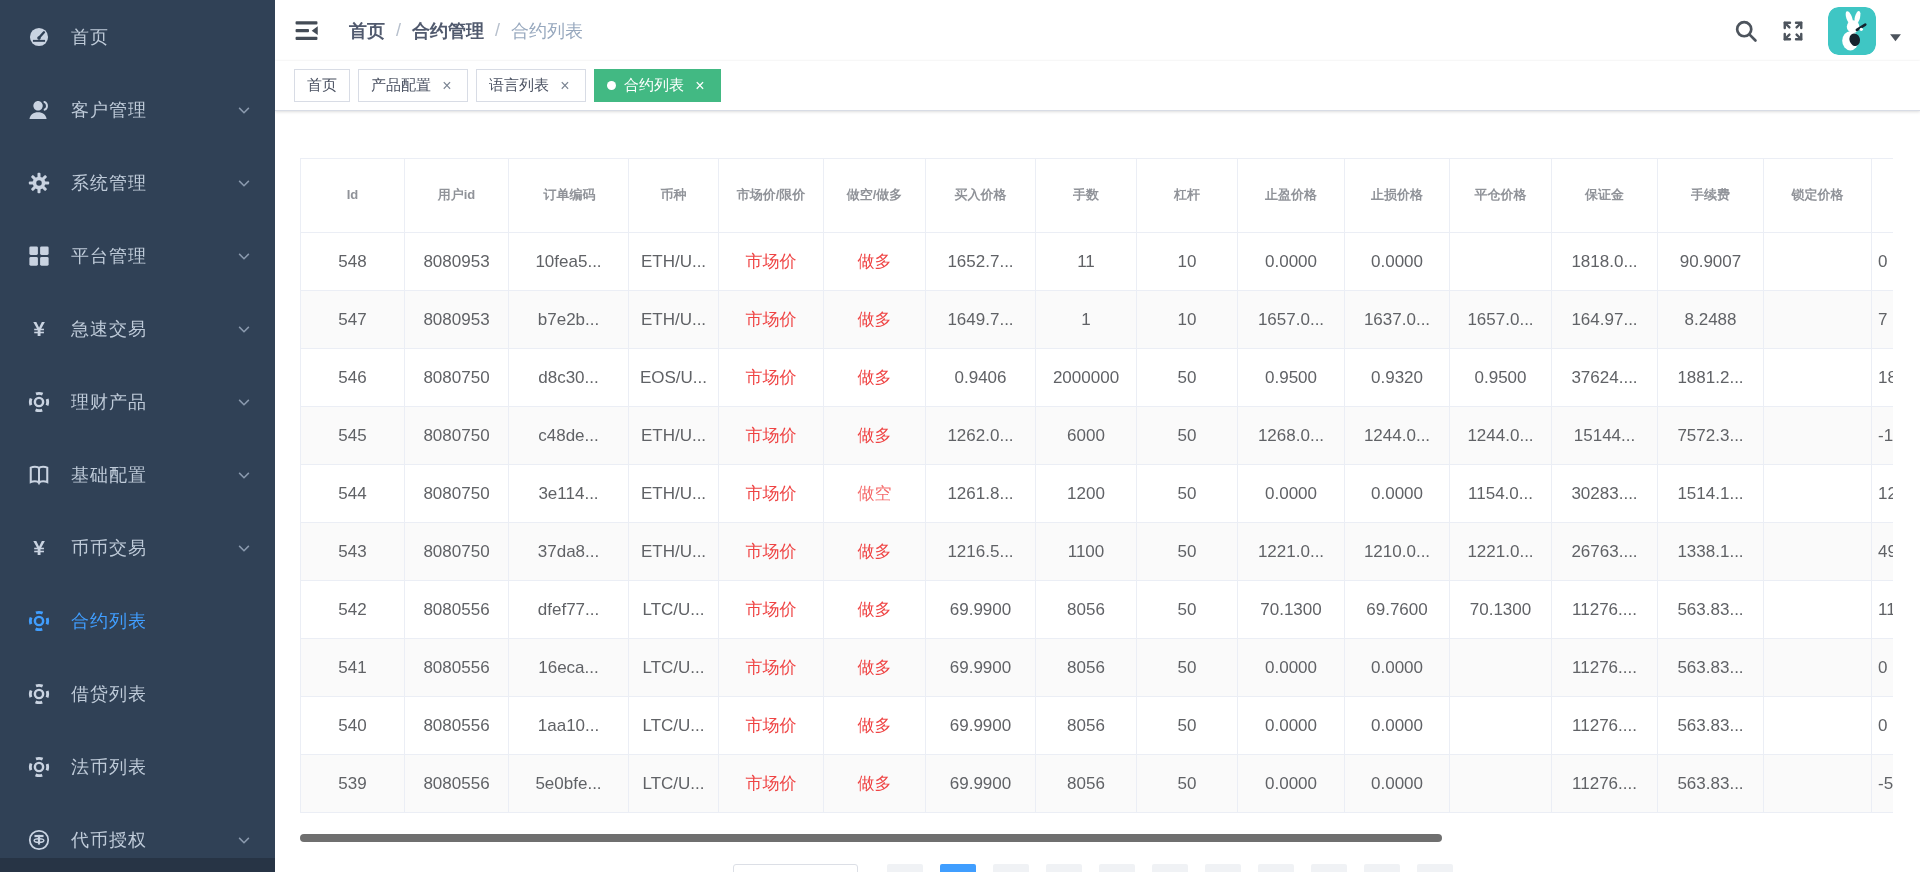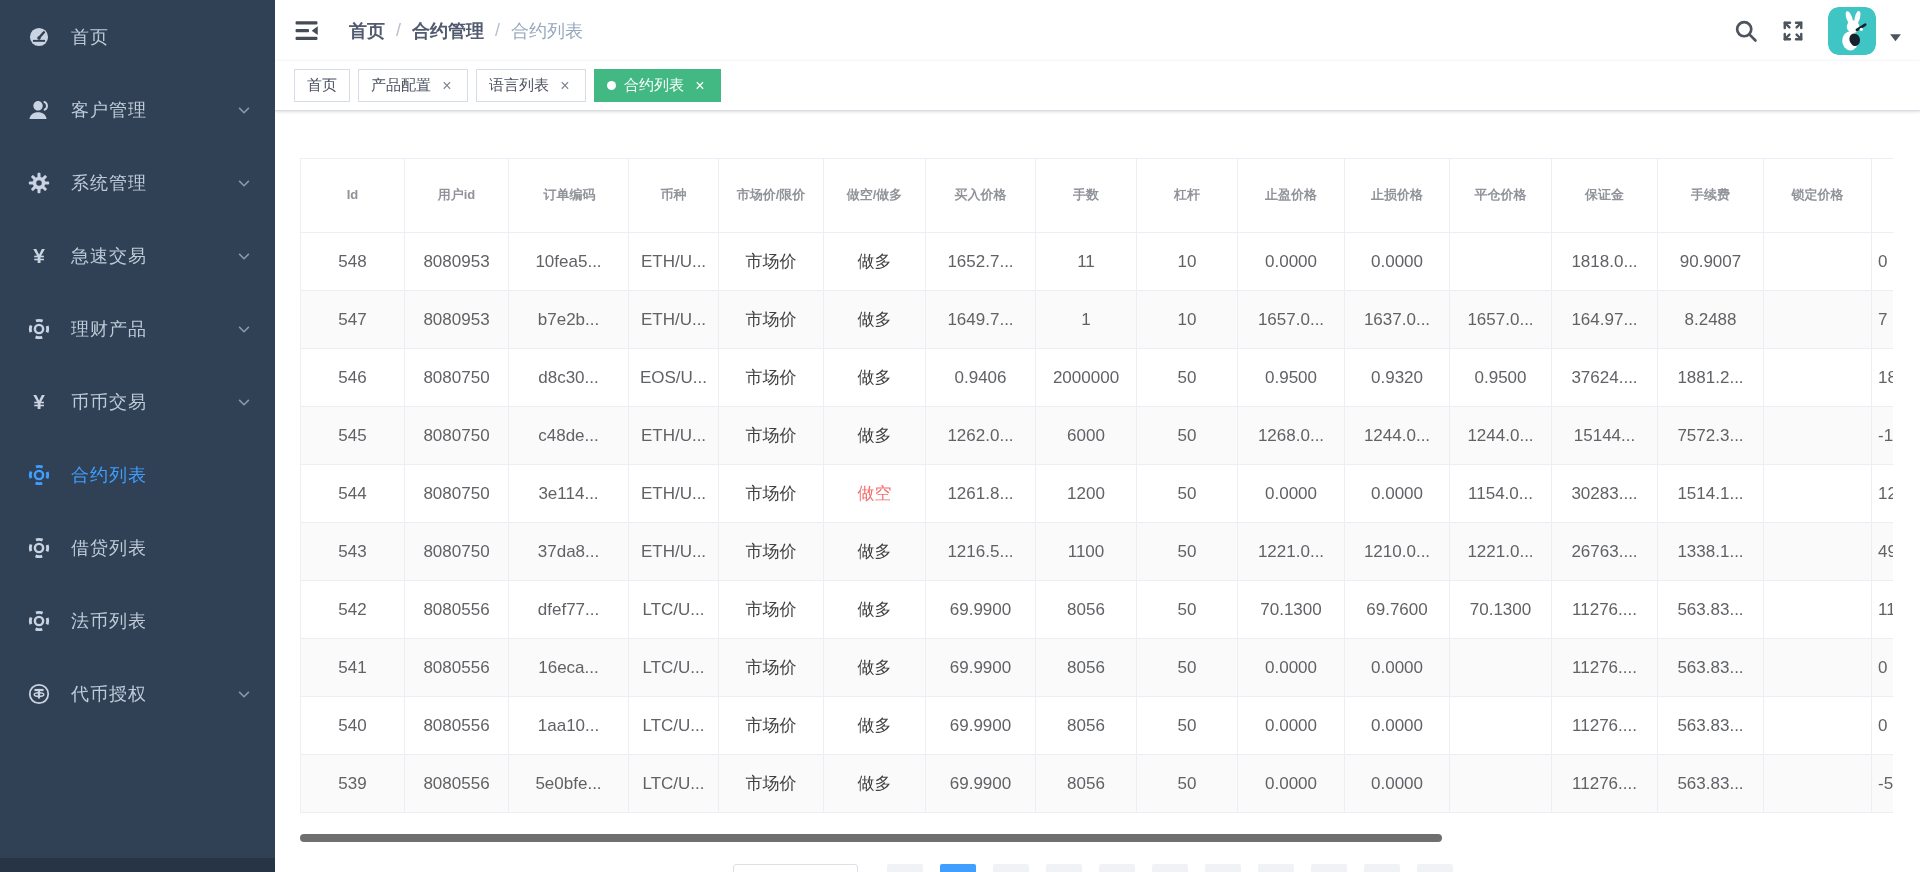--- a/index.html
+++ b/index.html
@@ -52,21 +52,21 @@
   .tag.active .close{color:#fff}
 
   
   .table-card{position:absolute;left:25px;top:158px;width:1593px;overflow:hidden}
   table{border-collapse:collapse;table-layout:fixed;width:1631px}
   th,td{border:1px solid #ebeef5;text-align:center;box-sizing:border-box}
   th{height:74px;font-size:13px;color:#909399;font-weight:700;line-height:1.55;padding:0 6px;
      background:#fff;white-space:normal}
   td{height:58px;font-size:17px;color:#606266;white-space:nowrap;overflow:hidden;padding:0 4px}
   tbody tr:nth-child(even) td{background:#fafafa}
-  td.green{color:#404040}
+  td.green{color:#ef4444}
   td.red{color:#f56c6c}
   td.pnl-cell{text-align:left;padding-left:6px}
 
   
   .hscroll-thumb{position:absolute;left:25px;top:834px;width:1142px;height:8px;background:#6f6f6f;
                  border-radius:4px;cursor:pointer}
 
   
   .pagination{position:absolute;top:864px;left:458px;display:flex;align-items:flex-start}
   .pg-select{width:125px;height:28px;border:1px solid #dcdfe6;border-radius:3px;background:#fff;
@@ -123,37 +123,67 @@
         </span>
         <span class="s-label">系统管理</span>
         <span class="s-chev">
           <svg viewBox="0 0 13 13" fill="none" stroke="currentColor" stroke-width="1.4">
             <polyline points="2,4.5 6.5,9 11,4.5"></polyline>
           </svg>
         </span>
       </div>
       <div class="side-item">
         <span class="s-icon">
+          <svg viewBox="0 0 16 16" fill="currentColor">
+            <rect x="1" y="1" width="6.2" height="6.2" rx="1"></rect>
+            <rect x="8.8" y="1" width="6.2" height="6.2" rx="1"></rect>
+            <rect x="1" y="8.8" width="6.2" height="6.2" rx="1"></rect>
+            <rect x="8.8" y="8.8" width="6.2" height="6.2" rx="1"></rect>
+          </svg>
+        </span>
+        <span class="s-label">平台管理</span>
+        <span class="s-chev">
+          <svg viewBox="0 0 13 13" fill="none" stroke="currentColor" stroke-width="1.4">
+            <polyline points="2,4.5 6.5,9 11,4.5"></polyline>
+          </svg>
+        </span>
+      </div>
+      <div class="side-item">
+        <span class="s-icon">
           <span class="yen">¥</span>
         </span>
         <span class="s-label">急速交易</span>
         <span class="s-chev">
           <svg viewBox="0 0 13 13" fill="none" stroke="currentColor" stroke-width="1.4">
             <polyline points="2,4.5 6.5,9 11,4.5"></polyline>
           </svg>
         </span>
       </div>
       <div class="side-item">
         <span class="s-icon">
           <svg viewBox="0 0 16 16" fill="none" stroke="currentColor">
             <circle cx="8" cy="8" r="6.3" stroke-width="2.1" stroke-dasharray="4.95 4.95" stroke-dashoffset="2.45"></circle>
             <circle cx="8" cy="8" r="3" stroke-width="1.8"></circle>
           </svg>
         </span>
         <span class="s-label">理财产品</span>
+        <span class="s-chev">
+          <svg viewBox="0 0 13 13" fill="none" stroke="currentColor" stroke-width="1.4">
+            <polyline points="2,4.5 6.5,9 11,4.5"></polyline>
+          </svg>
+        </span>
+      </div>
+      <div class="side-item">
+        <span class="s-icon">
+          <svg viewBox="0 0 16 16" fill="none" stroke="currentColor" stroke-width="1.5">
+            <path d="M2 2.6c.9-.4 1.9-.6 3-.6 1.5 0 2.6.4 3 1.2.4-.8 1.5-1.2 3-1.2 1.1 0 2.1.2 3 .6v10.6c-.9-.4-1.9-.6-3-.6-1.5 0-2.6.4-3 1.2-.4-.8-1.5-1.2-3-1.2-1.1 0-2.1.2-3 .6z"></path>
+            <path d="M8 3.2v10.4"></path>
+          </svg>
+        </span>
+        <span class="s-label">基础配置</span>
         <span class="s-chev">
           <svg viewBox="0 0 13 13" fill="none" stroke="currentColor" stroke-width="1.4">
             <polyline points="2,4.5 6.5,9 11,4.5"></polyline>
           </svg>
         </span>
       </div>
       <div class="side-item">
         <span class="s-icon">
           <span class="yen">¥</span>
         </span>

